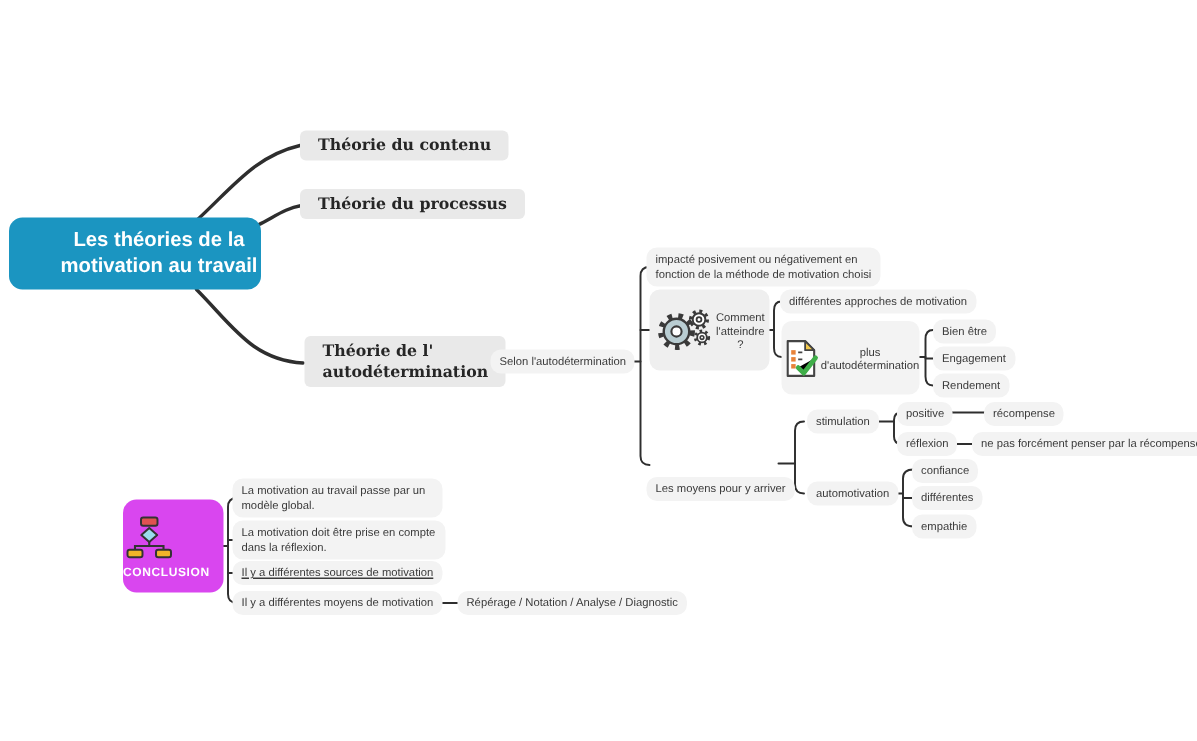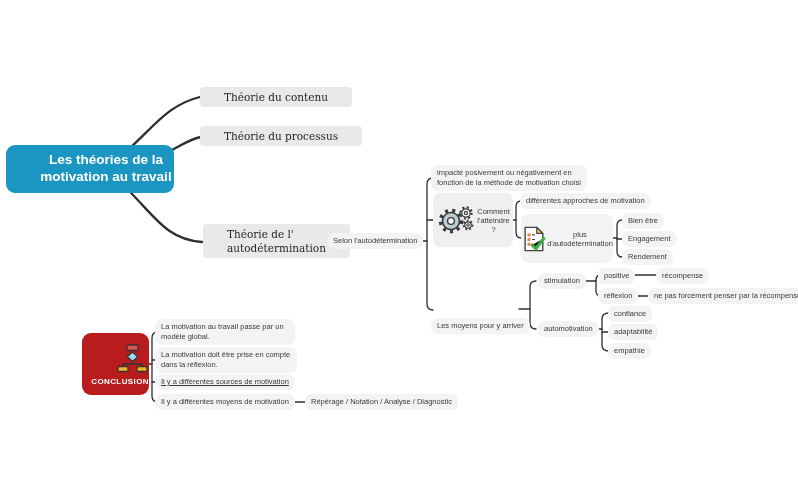--- a/index.html
+++ b/index.html
@@ -3,33 +3,33 @@
 <meta charset="utf-8">
 <style>
   html,body{margin:0;padding:0;background:#fff;}
   #canvas{position:relative;width:798px;height:494px;background:#ffffff;overflow:hidden;
           font-family:"Liberation Sans",sans-serif;}
   #wires{position:absolute;left:0;top:0;width:798px;height:494px;}
   .n{position:absolute;box-sizing:border-box;}
   .root{width:168px;height:48px;background:#1b95c1;border-radius:9px;color:#fff;
         display:flex;align-items:center;justify-content:center;text-align:center;
         font-weight:bold;font-size:13.5px;line-height:1.25;white-space:pre-line;padding-left:32px;}
-  .theory{background:#e9e9e9;border-radius:4px;padding:3px 24px;color:#262626;
-          font-family:"DejaVu Serif",serif;font-weight:normal;font-size:10.5px;
+  .theory{background:#e9e9e9;border-radius:4px;padding:3px 12px;color:#262626;
+          font-family:"DejaVu Serif",serif;font-weight:bold;font-size:10.5px;
           line-height:1.35;white-space:nowrap;}
   .theory.two{white-space:pre-line;}
   .leaf{background:#f3f3f3;border-radius:7px;padding:3px 6px;color:#3a3a3a;
         font-size:7.5px;line-height:1.3;white-space:nowrap;}
   .leaf.wrap{white-space:pre-line;}
   .leaf.wide{white-space:normal;}
   .iconbox{background:#efefef;border-radius:7px;display:flex;flex-direction:row;
            align-items:center;justify-content:center;color:#3a3a3a;font-size:7.5px;
            text-align:center;gap:1px;padding:3px 4px;}
-  .concl{width:67px;height:62px;background:#b91c1c;border-radius:9px;display:flex;
-         flex-direction:column;align-items:flex-end;justify-content:center;gap:4px;
+  .concl{width:67px;height:62px;background:#d946ef;border-radius:9px;display:flex;
+         flex-direction:column;align-items:flex-start;justify-content:center;gap:4px;
          color:#fff;font-weight:bold;font-size:8px;letter-spacing:.4px;}
   svg{display:block;}
 </style>
 </head>
 <body>
 
 <div id="canvas">
 
   <svg id="wires" viewBox="0 0 798 494" fill="none" stroke="#2e2e2e" stroke-linecap="round">
     <g stroke-width="2.3">
@@ -118,21 +118,21 @@
   <div class="n leaf" style="left:431px;top:302px;margin-top:16px;">Les moyens pour y arriver</div>
 
   <div class="n leaf" style="left:538px;top:273px;">stimulation</div>
   <div class="n leaf" style="left:598px;top:268px;">positive</div>
   <div class="n leaf" style="left:656px;top:268px;">récompense</div>
   <div class="n leaf" style="left:598px;top:288px;">réflexion</div>
   <div class="n leaf" style="left:648px;top:288px;">ne pas forcément penser par la récompense</div>
 
   <div class="n leaf" style="left:538px;top:321px;">automotivation</div>
   <div class="n leaf" style="left:608px;top:306px;">confiance</div>
-  <div class="n leaf" style="left:608px;top:324px;">adaptabilité</div>
+  <div class="n leaf" style="left:608px;top:324px;">différentes</div>
   <div class="n leaf" style="left:608px;top:343px;">empathie</div>
 
   <div class="n concl" style="left:82px;top:333px;">
     <span>
       <svg width="34" height="30" viewBox="0 0 34 30">
         <path d="M17.5,18 V21 M8,24 V21 H27 V24" stroke="#333" stroke-width="1.4" fill="none"></path>
         <rect x="12" y="2" width="11" height="5.5" rx="1.5" fill="#e05252" stroke="#333" stroke-width="1.3"></rect>
         <path d="M17.5,9 L22.8,13.7 L17.5,18.4 L12.2,13.7 Z" fill="#9adcec" stroke="#333" stroke-width="1.3" stroke-linejoin="round"></path>
         <rect x="3" y="23.5" width="10" height="5" rx="1.5" fill="#f0b429" stroke="#333" stroke-width="1.3"></rect>
         <rect x="22" y="23.5" width="10" height="5" rx="1.5" fill="#f0b429" stroke="#333" stroke-width="1.3"></rect>

